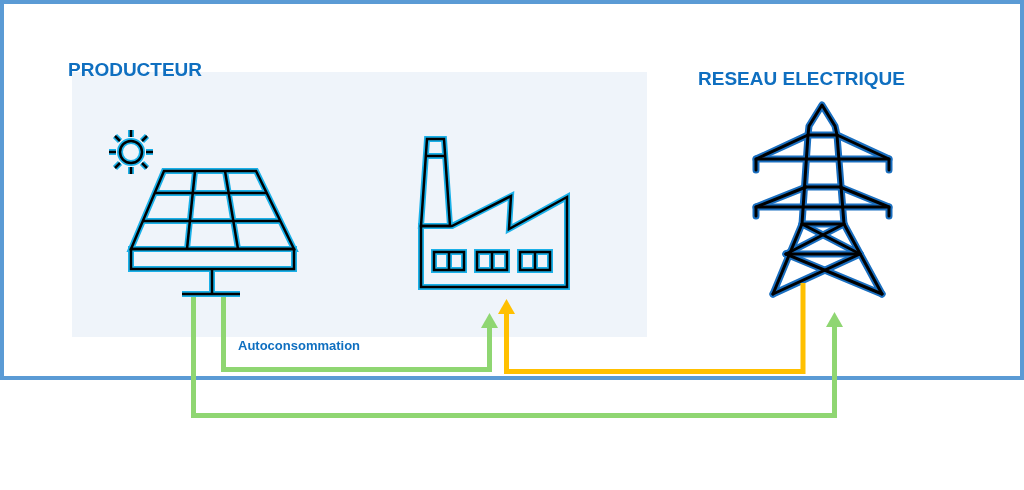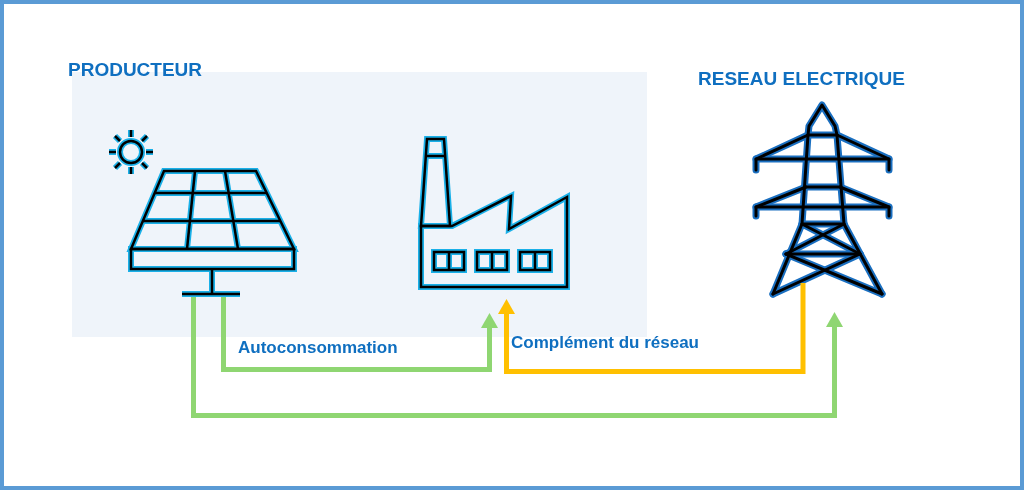--- a/index.html
+++ b/index.html
@@ -1,31 +1,31 @@
 <!DOCTYPE html>
 <html><head>
   <meta charset="utf-8">
   <style>
     html, body { margin: 0; padding: 0; }
     body { width: 1024px; height: 490px; overflow: hidden; background: #ffffff; }
     .frame {
-      position: absolute; left: 0; top: 0; width: 1024px; height: 490px;
+      position: absolute; left: 0; top: 0; width: 1024px; height: 380px;
       box-sizing: border-box; border: 4px solid #5b9bd5; background: #ffffff;
     }
     .panel {
       position: absolute; left: 68px; top: 68px; width: 575px; height: 265px;
       background: #eff4fa;
     }
     svg.art { position: absolute; left: 0; top: 0; }
     .label {
       position: absolute; font-family: "Liberation Sans", sans-serif; font-weight: bold;
       color: #0f6fc0; white-space: nowrap; line-height: 1;
     }
     .title { font-size: 19px; }
-    .flow { font-size: 17px; }
+    .flow { font-size: 13px; }
   </style>
 </head>
 <body>
 
 <div class="frame">
   <div class="panel"></div>
 
   <svg class="art" width="1024" height="490" viewBox="0 0 1024 490">
 
     <g fill="none" stroke-linecap="butt">
@@ -152,14 +152,13 @@
     </g>
     <g>
       <polyline points="189.5,293 189.5,411.5 830.5,411.5 830.5,322" fill="none" stroke="#8fd672" stroke-width="5"></polyline>
       <polygon points="830.5,308 822,323 839,323" fill="#8fd672"></polygon>
     </g>
   </svg>
 
   <div class="label title" style="left:64px; top:56px;">PRODUCTEUR</div>
   <div class="label title" style="left:694px; top:65px;text-align:right;">RESEAU ELECTRIQUE</div>
   <div class="label flow" style="left:234px; top:335px;">Autoconsommation</div>
-  <div class="label flow" style="left:507px; top:330px;">Complément du réseau</div>
 </div>
 
 </body></html>

